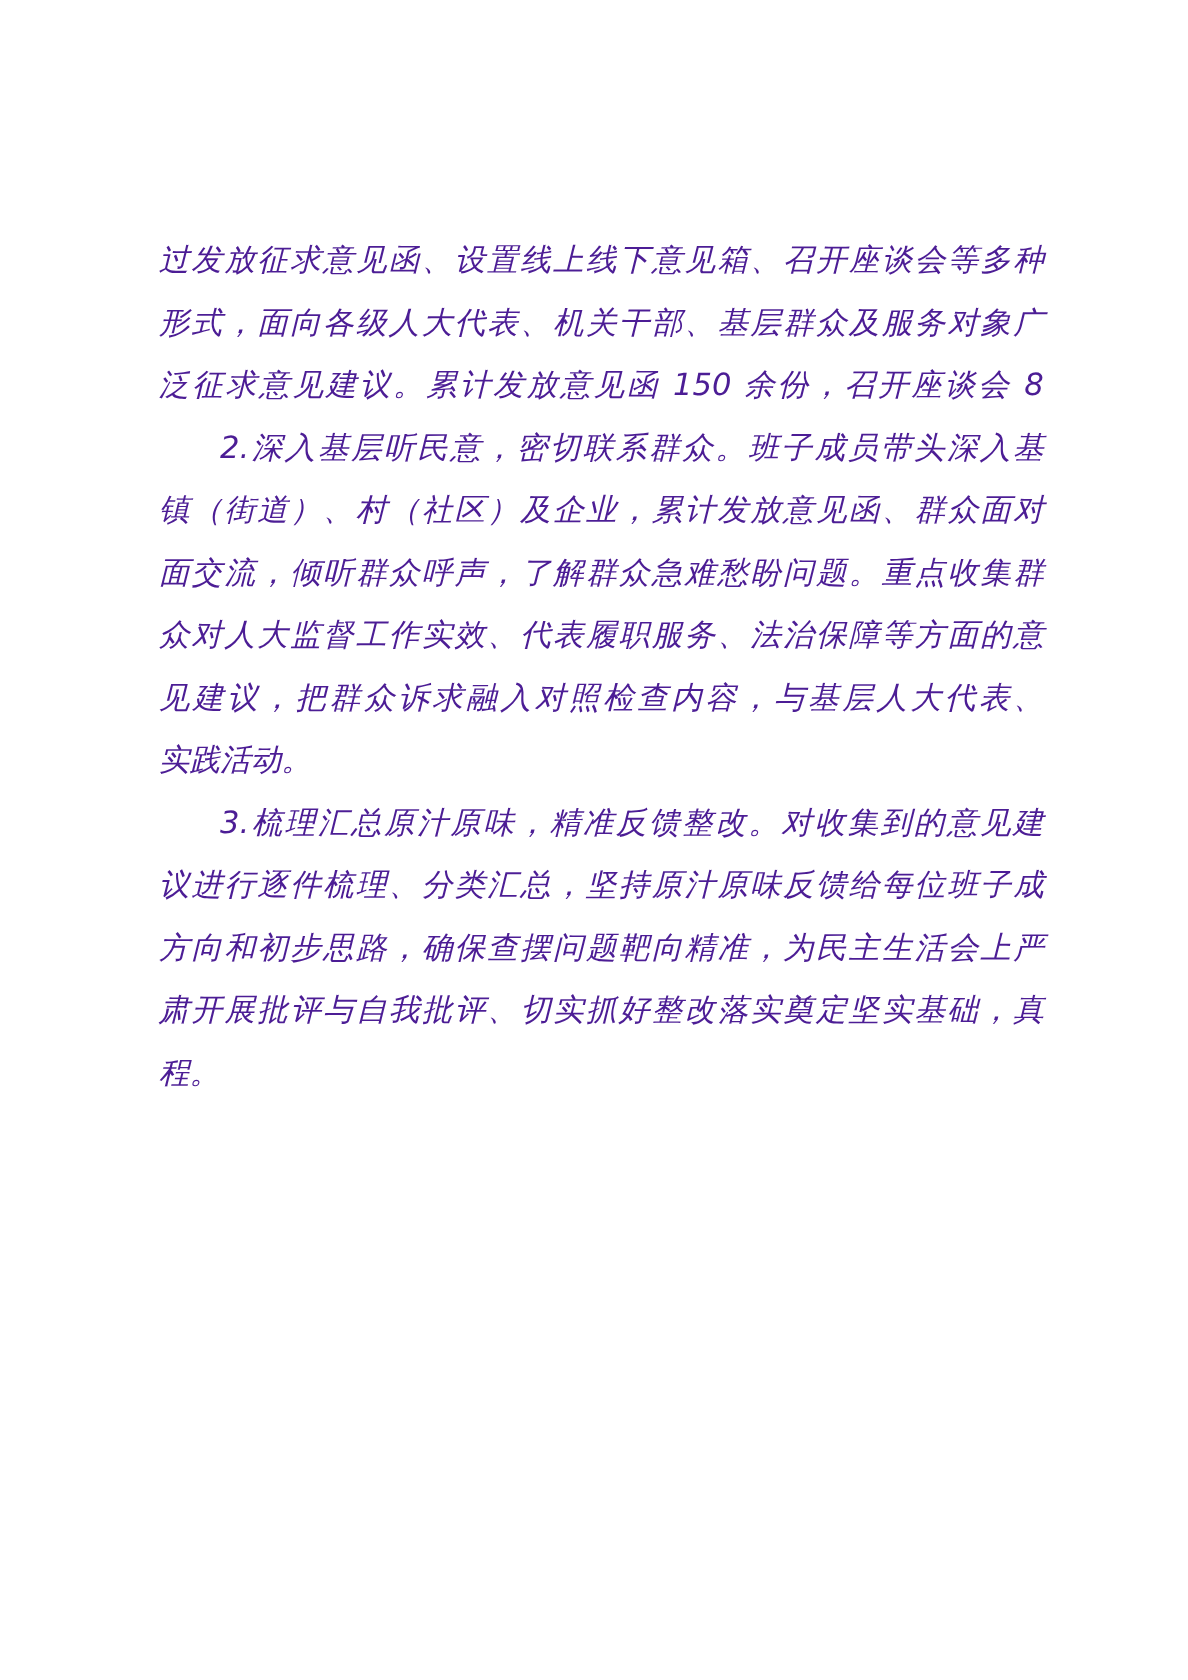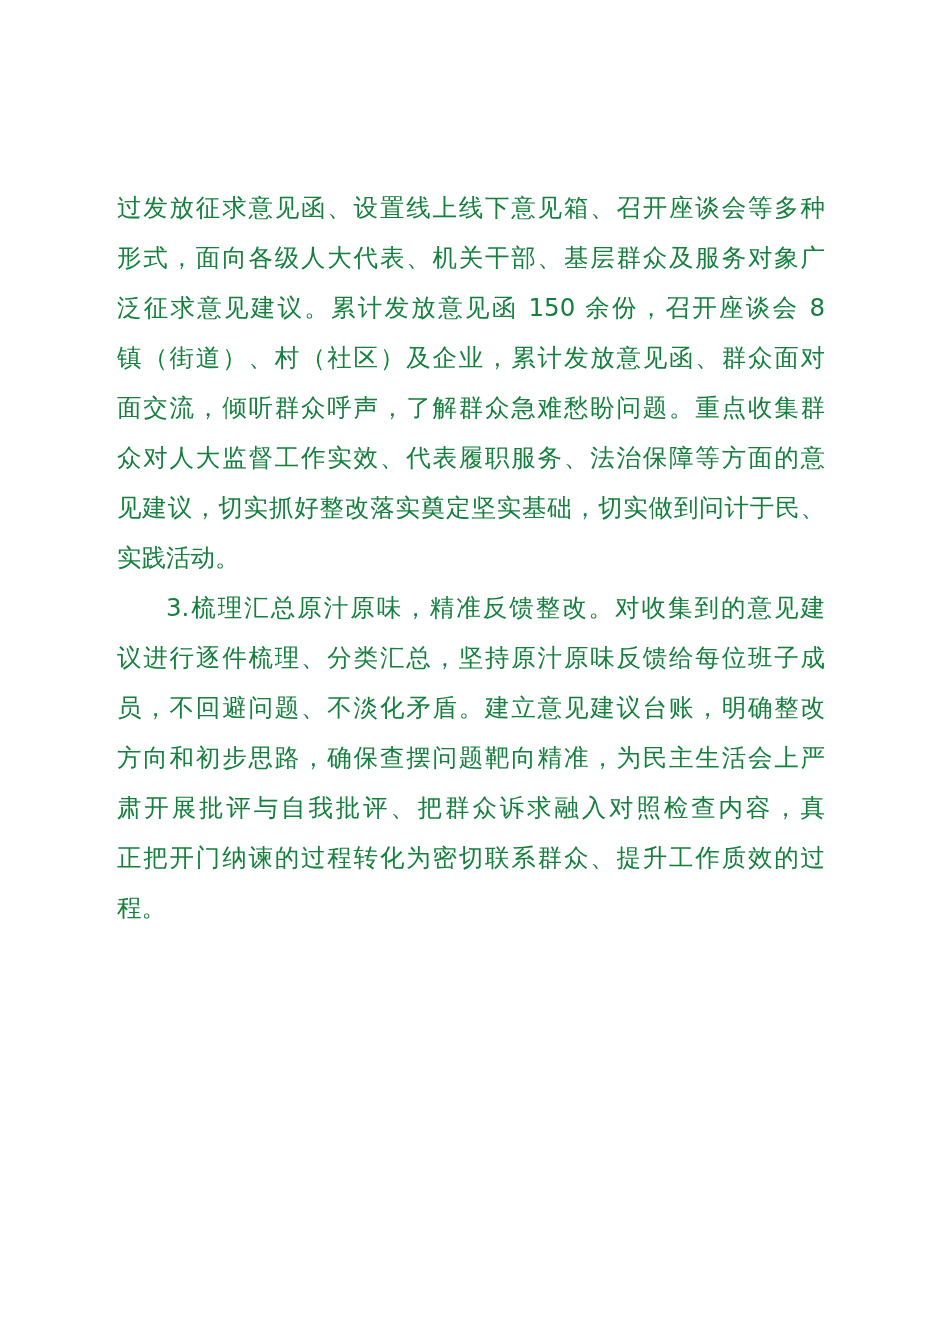--- a/index.html
+++ b/index.html
@@ -8,27 +8,28 @@
     background: #ffffff;
   }
   body {
     width: 950px;
     height: 1344px;
     position: relative;
     overflow: hidden;
   }
   .page {
     position: absolute;
-    left: 117px;
+    left: 127px;
     top: 183px;
     width: 708px;
-    color: #15803d;
+    color: #4c1d95;
     font-family: "DejaVu Sans", "Liberation Sans", sans-serif;
     font-size: 24.5px;
     line-height: 50px;
+    font-style: italic;
   }
   .line {
     display: block;
     white-space: nowrap;
     height: 50px;
     text-align: justify;
     text-align-last: justify;
   }
   .line.last {
     text-align-last: left;
@@ -45,30 +46,29 @@
 
 <div class="page">
 
   <div class="para">
     <span class="line">过发放征求意见函、设置线上线下意见箱、召开座谈会等多种</span>
     <span class="line">形式，面向各级人大代表、机关干部、基层群众及服务对象广</span>
     <span class="line">泛征求意见建议。累计发放意见函 150 余份，召开座谈会 8</span>
   </div>
 
   <div class="para">
+    <span class="line indent">2.深入基层听民意，密切联系群众。班子成员带头深入基</span>
     <span class="line">镇（街道）、村（社区）及企业，累计发放意见函、群众面对</span>
     <span class="line">面交流，倾听群众呼声，了解群众急难愁盼问题。重点收集群</span>
     <span class="line">众对人大监督工作实效、代表履职服务、法治保障等方面的意</span>
-    <span class="line">见建议，切实抓好整改落实奠定坚实基础，切实做到问计于民、</span>
+    <span class="line">见建议，把群众诉求融入对照检查内容，与基层人大代表、</span>
     <span class="line last">实践活动。</span>
   </div>
 
   <div class="para">
     <span class="line indent">3.梳理汇总原汁原味，精准反馈整改。对收集到的意见建</span>
     <span class="line">议进行逐件梳理、分类汇总，坚持原汁原味反馈给每位班子成</span>
-    <span class="line">员，不回避问题、不淡化矛盾。建立意见建议台账，明确整改</span>
     <span class="line">方向和初步思路，确保查摆问题靶向精准，为民主生活会上严</span>
-    <span class="line">肃开展批评与自我批评、把群众诉求融入对照检查内容，真</span>
-    <span class="line">正把开门纳谏的过程转化为密切联系群众、提升工作质效的过</span>
+    <span class="line">肃开展批评与自我批评、切实抓好整改落实奠定坚实基础，真</span>
     <span class="line last">程。</span>
   </div>
 
 </div>
 
 </body></html>

